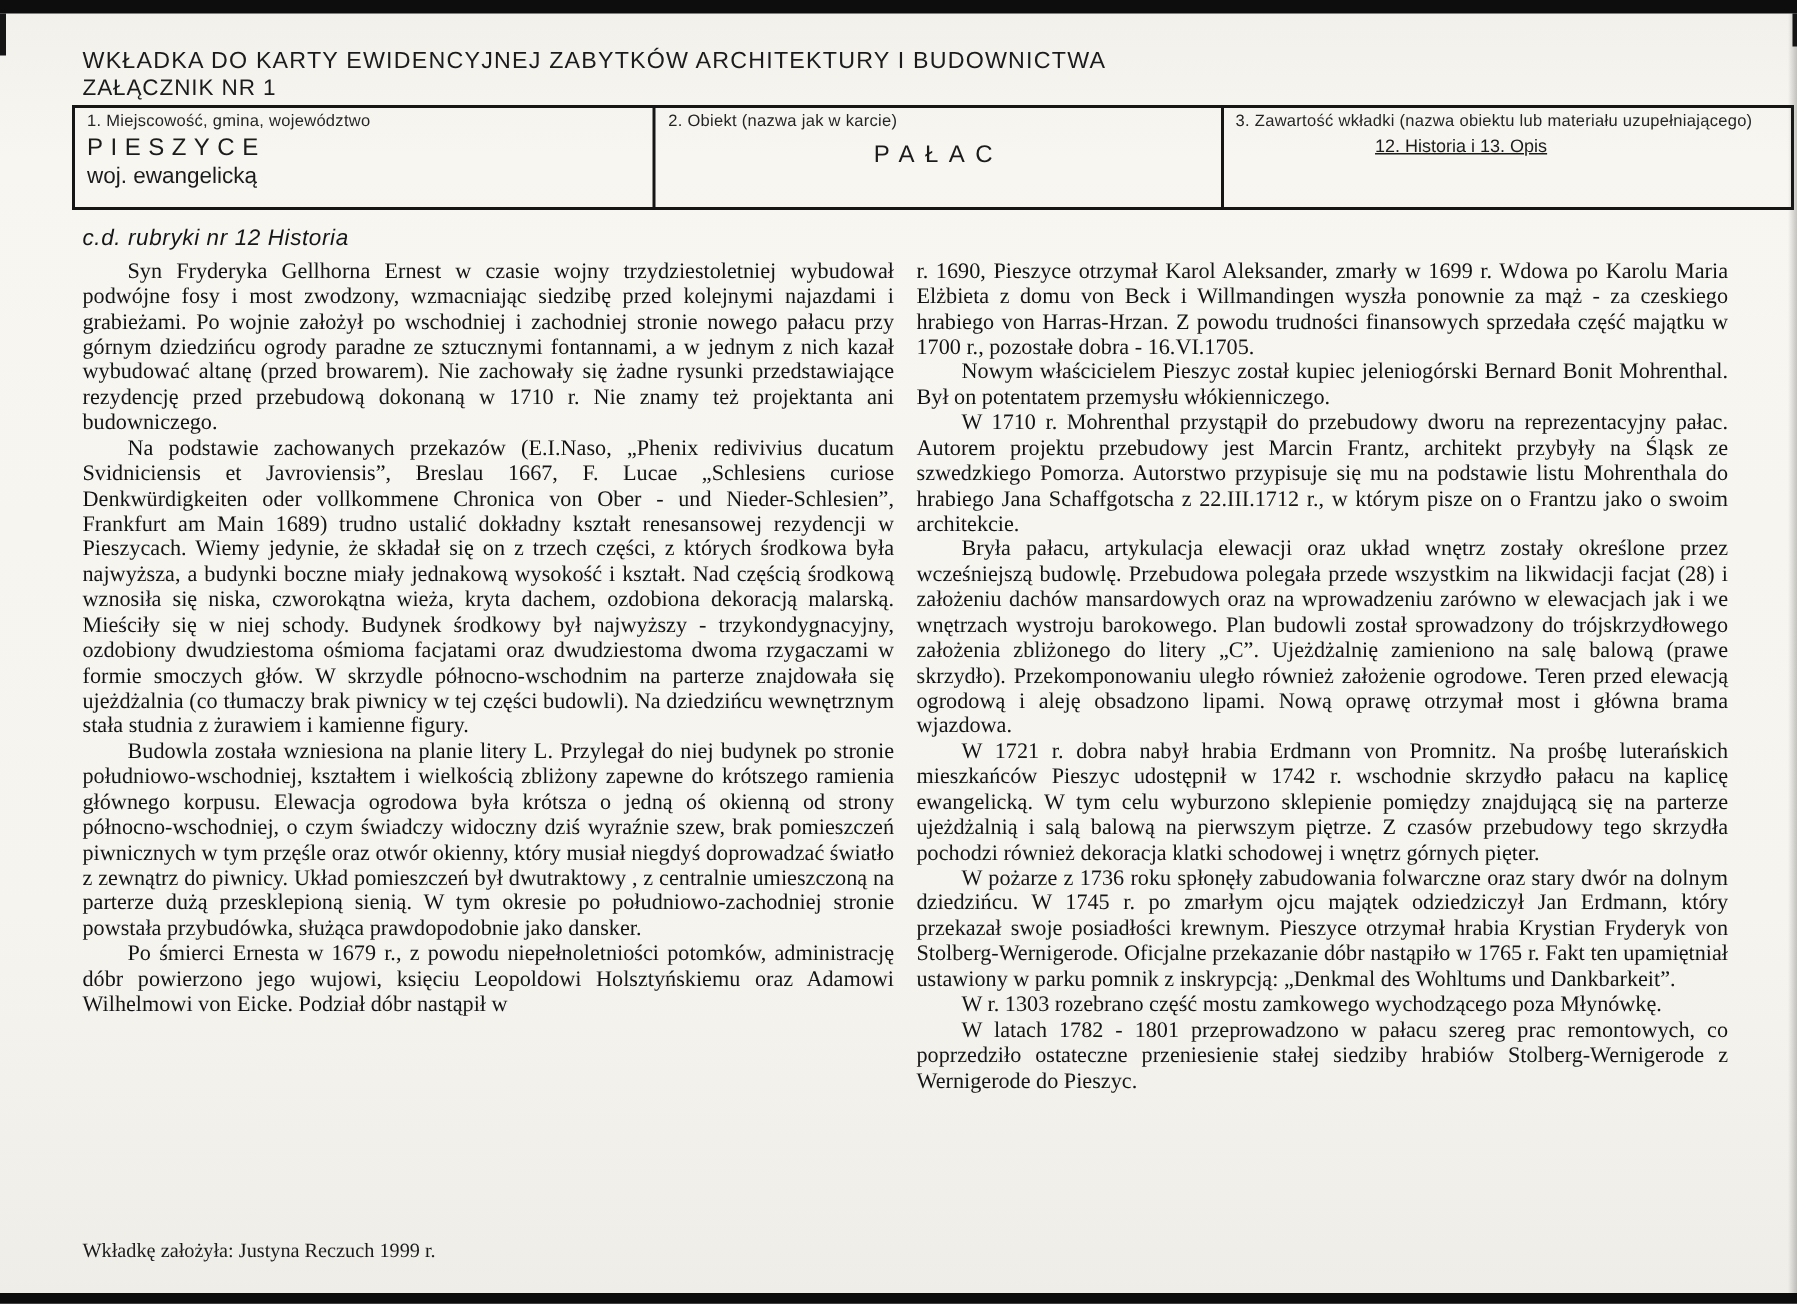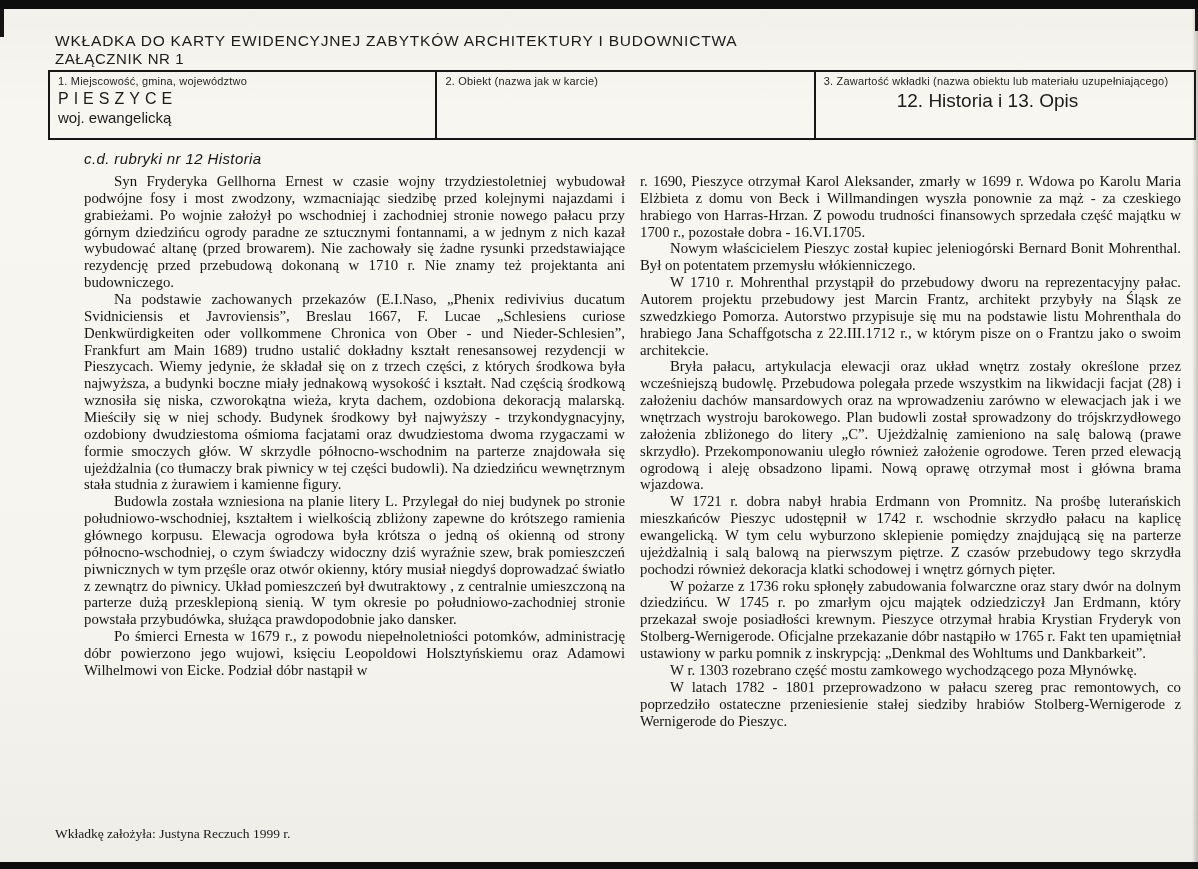--- a/index.html
+++ b/index.html
@@ -96,31 +96,31 @@
     font-size: 15px;
     margin-top: 1px;
   }
   .object-name {
     text-align: center;
     font-size: 16px;
     letter-spacing: 7px;
     margin-top: 8px;
   }
   .contents-value {
-    font-size: 19px;
-    margin: 3px 0 0 73px;
+    font-size: 12px;
+    margin: 3px 0 0 93px;
+    text-decoration: underline;
   }
 
   .content {
     position: absolute;
     top: 150px;
     left: 55px;
     width: 1097px;
     z-index: 2;
-    margin-left: 29px;
   }
   .section-heading {
     font-family: "Liberation Sans", sans-serif;
     font-style: italic;
     font-size: 15px;
     letter-spacing: 0.4px;
     color: #161616;
     margin-bottom: 6px;
   }
   .columns {
@@ -168,20 +168,21 @@
   </div>
 
   <div class="info-table">
     <div class="cell cell-location">
       <div class="cell-label">1. Miejscowość, gmina, województwo</div>
       <div class="loc-city">PIESZYCE</div>
       <div class="loc-voivodeship">woj. ewangelicką</div>
     </div>
     <div class="cell cell-object">
       <div class="cell-label">2. Obiekt (nazwa jak w karcie)</div>
+      <div class="object-name">PAŁAC</div>
     </div>
     <div class="cell cell-contents">
       <div class="cell-label">3. Zawartość wkładki (nazwa obiektu lub materiału uzupełniającego)</div>
       <div class="contents-value">12. Historia i 13. Opis</div>
     </div>
   </div>
 
   <div class="content">
     <div class="section-heading">c.d. rubryki nr 12 Historia</div>
     <div class="columns">

